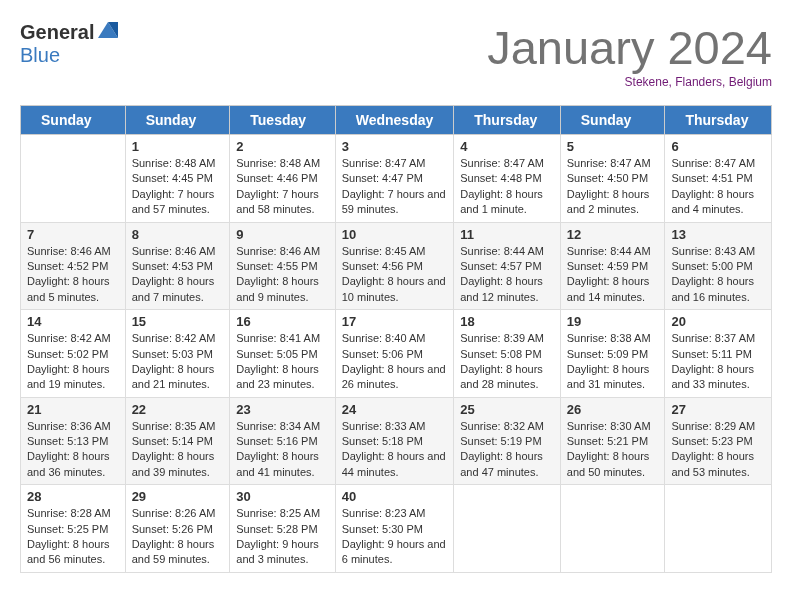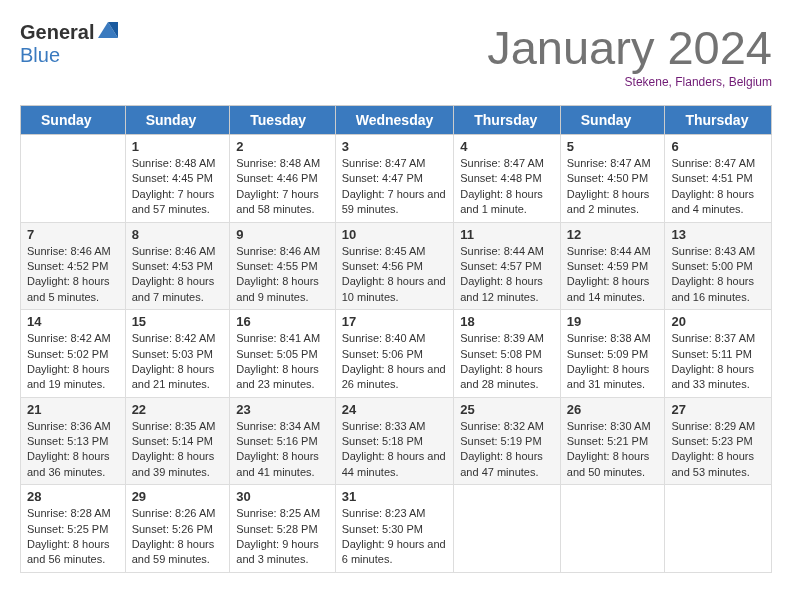--- a/index.html
+++ b/index.html
@@ -251,21 +251,21 @@
         </td>
         <td>
           <div class="day-number">29</div>
           <div class="day-info">Sunrise: 8:26 AM<br>Sunset: 5:26 PM<br>Daylight: 8 hours and 59 minutes.</div>
         </td>
         <td>
           <div class="day-number">30</div>
           <div class="day-info">Sunrise: 8:25 AM<br>Sunset: 5:28 PM<br>Daylight: 9 hours and 3 minutes.</div>
         </td>
         <td>
-          <div class="day-number">31</div>
+          <div class="day-number">40</div>
           <div class="day-info">Sunrise: 8:23 AM<br>Sunset: 5:30 PM<br>Daylight: 9 hours and 6 minutes.</div>
         </td>
         <td class="empty-cell"></td>
         <td class="empty-cell"></td>
         <td class="empty-cell"></td>
       </tr>
     </tbody>
 </table>
 
 </body></html>

